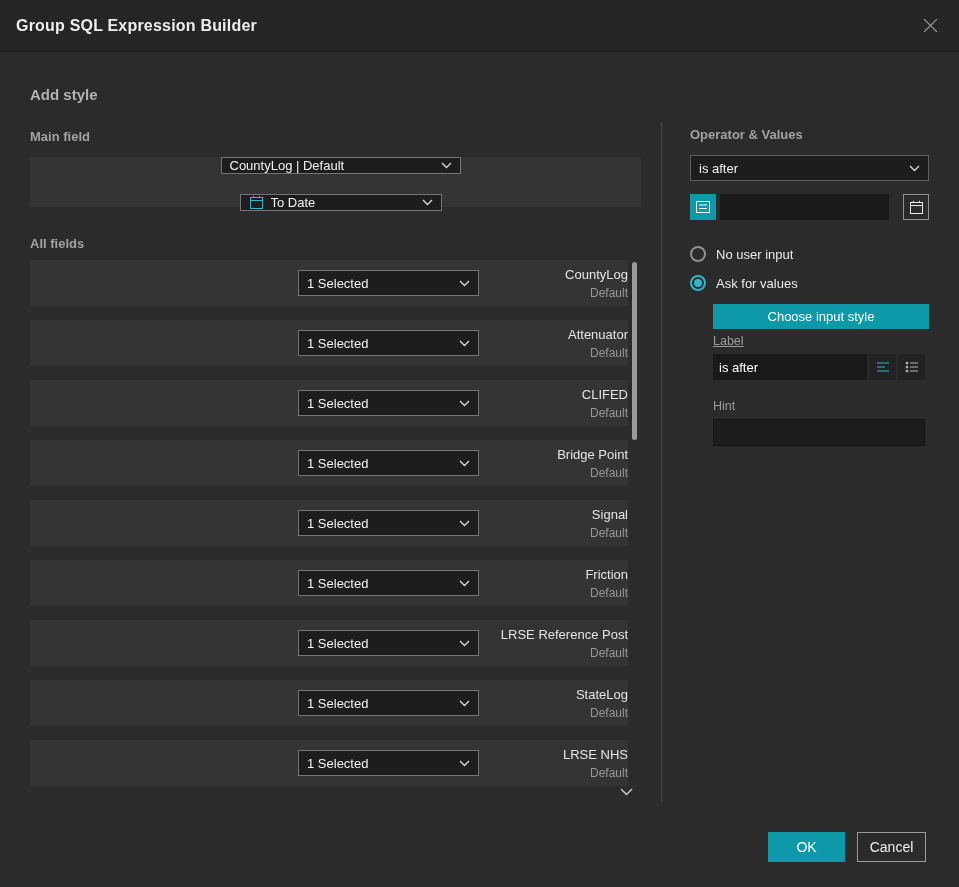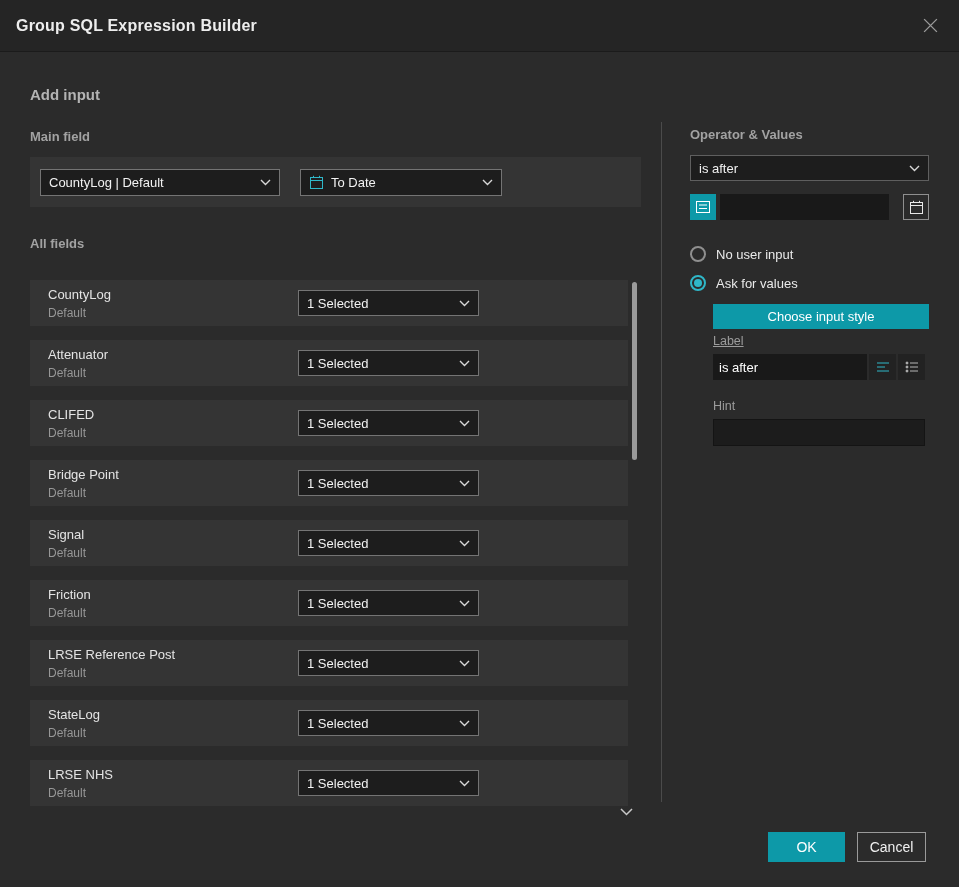--- a/index.html
+++ b/index.html
@@ -20,26 +20,26 @@
   .h-all  { left:30px; top:236px; }
 
   
   .select { display:flex; align-items:center; gap:7px; background:#1d1d1d; border:1px solid #747474;
             height:27px; padding:0 8px; font-size:13px; color:#f2f2f2; cursor:pointer; }
   .select .stext { white-space:nowrap; overflow:hidden; }
   .select .chev { margin-left:auto; flex:none; }
 
   
   .main-band { position:absolute; left:30px; top:157px; width:611px; height:50px; background:#343434;
-               display:flex; align-items:center; padding-left:10px; gap:20px; }
+               display:flex; align-items:center; padding-left:10px; gap:20px;flex-direction:column; }
   .sel-mainfield { width:240px; }
   .sel-mainvalue { width:202px; }
 
   
-  .list { position:absolute; left:30px; top:280px; width:611px; }
+  .list { position:absolute; left:30px; top:260px; width:611px;text-align:right; }
   .row { width:598px; height:46px; background:#343434; margin-bottom:14px;
          display:flex; flex-direction:column; justify-content:center; padding-left:18px; position:relative; }
   .row-name { font-size:13px; color:#e4e4e4; margin-bottom:4px; }
   .row-sub  { font-size:12px; color:#979797; }
   .row .select { position:absolute; left:268px; top:10px; width:181px; height:26px; }
   .scroll-thumb { position:absolute; left:602px; top:2px; width:5px; height:178px; background:#9a9a9a; border-radius:3px; }
   .scroll-chev { position:absolute; left:590px; top:524px; color:#c9c9c9; cursor:pointer; background:none; border:none; }
 
   .divider { position:absolute; left:661px; top:122px; width:1px; height:680px; background:#4b4b4b; }
 
@@ -96,21 +96,21 @@
 
   <div class="header">
     <div class="title">Group SQL Expression Builder</div>
     <button class="close-btn">
       <svg width="17" height="17" viewBox="0 0 16 16">
           <path d="M2 2l12 12M14 2L2 14" stroke="#9a9a9a" stroke-width="1.3"></path>
         </svg>
     </button>
   </div>
 
-  <div class="h-add">Add input</div>
+  <div class="h-add">Add style</div>
   <div class="h-sub h-main">Main field</div>
 
   <div class="main-band">
     <div class="select sel-mainfield">
       <span class="stext">CountyLog | Default</span>
       <svg class="chev" width="11" height="7" viewBox="0 0 11 7">
           <path d="M1 1l4.5 4.5L10 1" fill="none" stroke="#d8d8d8" stroke-width="1.4"></path>
         </svg>
     </div>
     <div class="select sel-mainvalue">

